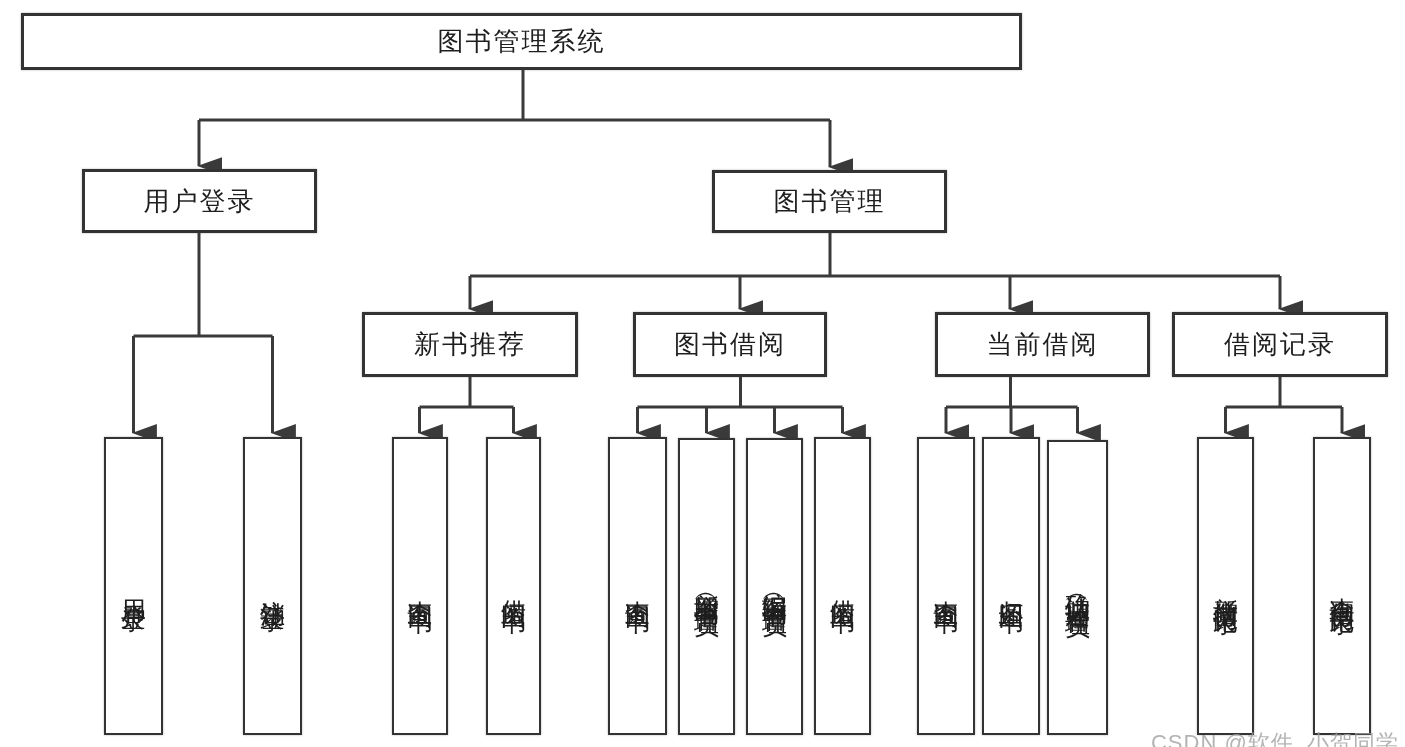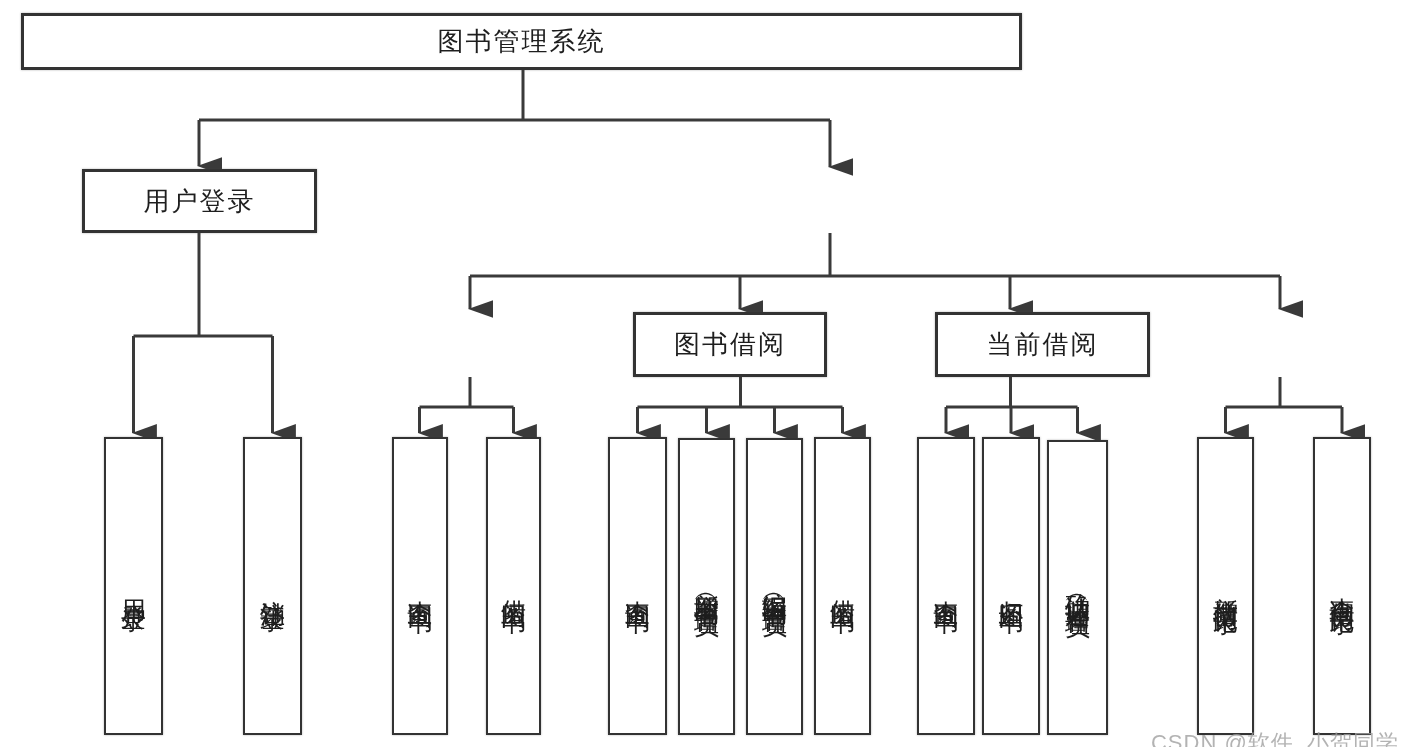--- a/index.html
+++ b/index.html
@@ -71,26 +71,35 @@
     <path class="arr" marker-end="url(#ah)" d="M1342 407 V433"></path>
   </svg>
 
   <div class="box" style="left:21px;top:13px;width:1001px;height:57px;">
     <span class="lbl">图书管理系统</span>
   </div>
 
   <div class="box" style="left:82px;top:169px;width:235px;height:64px;">
     <span class="lbl">用户登录</span>
   </div>
+  <div class="box" style="left:712px;top:170px;width:235px;height:63px;">
+    <span class="lbl">图书管理</span>
+  </div>
 
+  <div class="box" style="left:362px;top:312px;width:216px;height:65px;">
+    <span class="lbl">新书推荐</span>
+  </div>
   <div class="box" style="left:633px;top:312px;width:194px;height:65px;">
     <span class="lbl">图书借阅</span>
   </div>
   <div class="box" style="left:903px;top:312px;width:215px;height:65px;margin-left:32px;">
     <span class="lbl">当前借阅</span>
+  </div>
+  <div class="box" style="left:1172px;top:312px;width:216px;height:65px;">
+    <span class="lbl">借阅记录</span>
   </div>
 
   <div class="box leaf" style="left:104px;top:437px;width:59px;height:298px;">
     <span class="vtext">用户登录</span>
   </div>
   <div class="box leaf" style="left:243px;top:437px;width:59px;height:298px;">
     <span class="vtext">注销登录</span>
   </div>
 
   <div class="box leaf" style="left:392px;top:437px;width:56px;height:298px;">

